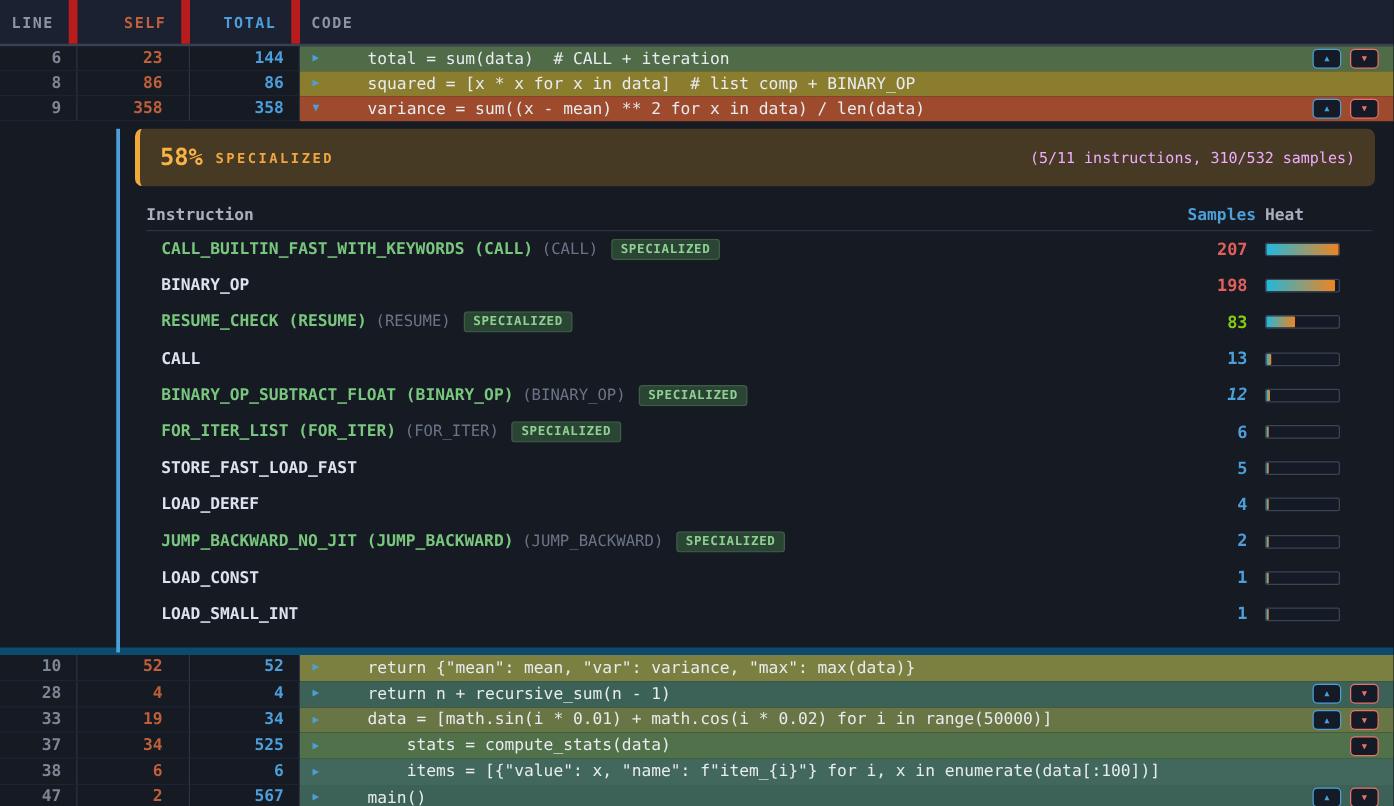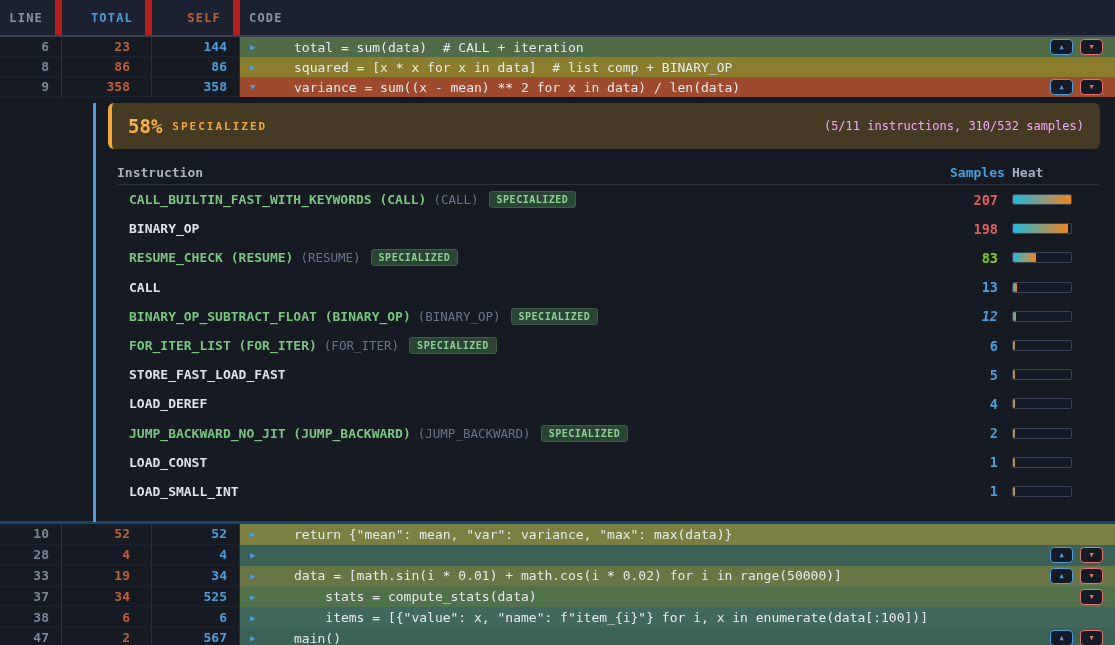--- a/index.html
+++ b/index.html
@@ -47,21 +47,21 @@
     display:flex; gap:7px;
   }
   .jbtn {
     width:23px; height:16px; border-radius:4px; background:#141a26;
     display:flex; align-items:center; justify-content:center;
     font-size:7px; cursor:pointer;
   }
   .jbtn.up   { border:1.5px solid #4d9fdb; color:#4d9fdb; }
   .jbtn.down { border:1.5px solid #e8736a; color:#e8736a; }
   
-  .expanded { position:relative; height:421px; border-bottom:3px solid #0c4a6e; }
+  .expanded { position:relative; height:421px; border-bottom:6px solid #0c4a6e; }
   .vbar { position:absolute; left:93px; top:0; height:419px; width:3px; background:#4d9fdb; }
   .banner {
     margin:6px 15px 0 108px; height:46px; background:#463a25;
     border-left:4px solid #f2a93c; border-radius:6px;
     display:flex; align-items:center; padding:0 16px;
   }
   .banner .pct { font-size:19px; font-weight:bold; color:#f8b345; }
   .banner .plabel { margin-left:10px; font-size:11px; font-weight:bold; letter-spacing:2px; color:#f0a73e; }
   .banner .summary { margin-left:auto; font-size:12px; color:#f0abfc; }
   .itable { margin:12px 17px 0 117px; }
@@ -89,22 +89,22 @@
   }
   .heatfill { height:100%; border-radius:1px; background:linear-gradient(90deg,#21b8dc,#ee8420); }
 </style>
 </head>
 <body>
 
 <div class="app">
 
   <div class="thead">
     <div class="hc line">LINE</div>
+    <div class="hc self">SELF</div>
     <div class="hc total">TOTAL</div>
-    <div class="hc self">SELF</div>
     <div class="hc code">CODE</div>
   </div>
 
   <div class="rows-top" id="rows-top">
       <div class="crow">
     <div class="nc line">6</div>
     <div class="nc self">23</div>
     <div class="nc total">144</div>
     <div class="codecell" style="background: rgb(79, 107, 71);">
       <span class="arrow">▶</span>
@@ -303,20 +303,21 @@
         
       </span>
     </div>
   </div>
       <div class="crow">
     <div class="nc line">28</div>
     <div class="nc self">4</div>
     <div class="nc total">4</div>
     <div class="codecell" style="background: rgb(60, 97, 87);">
       <span class="arrow">▶</span>
+      <span class="codetext">return n + recursive_sum(n - 1)</span>
       <span class="btns">
         <span class="jbtn up">
               <span>▲</span>
             </span>
         <span class="jbtn down">
               <span>▼</span>
             </span>
       </span>
     </div>
   </div>

